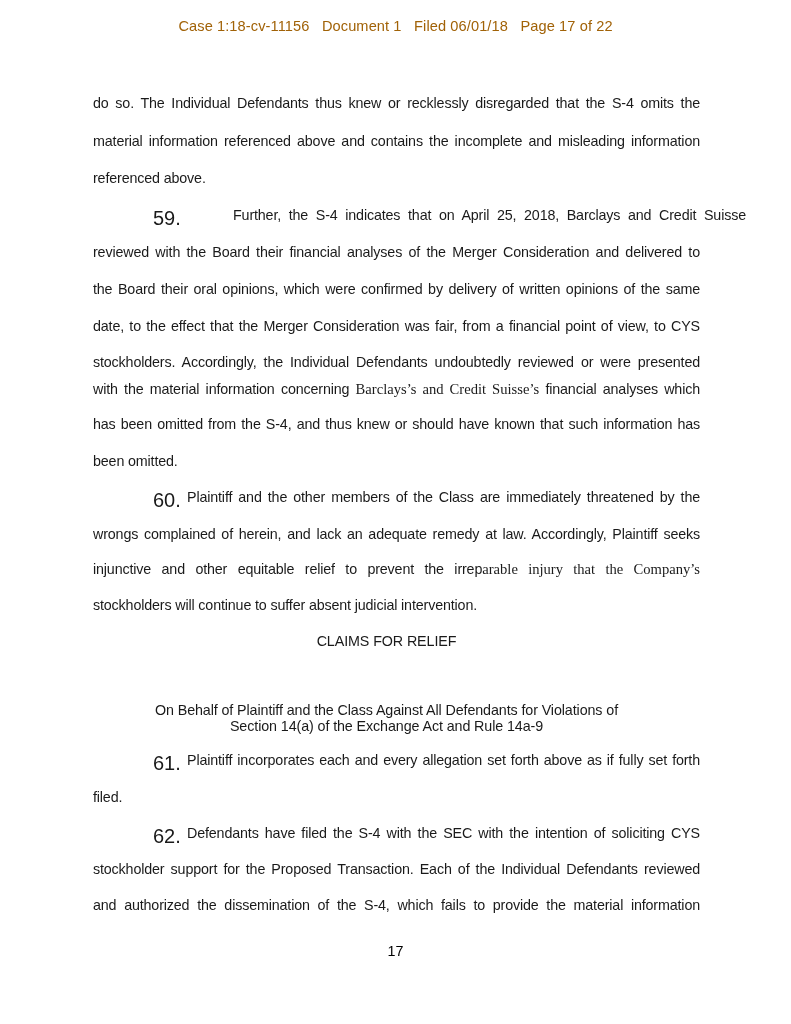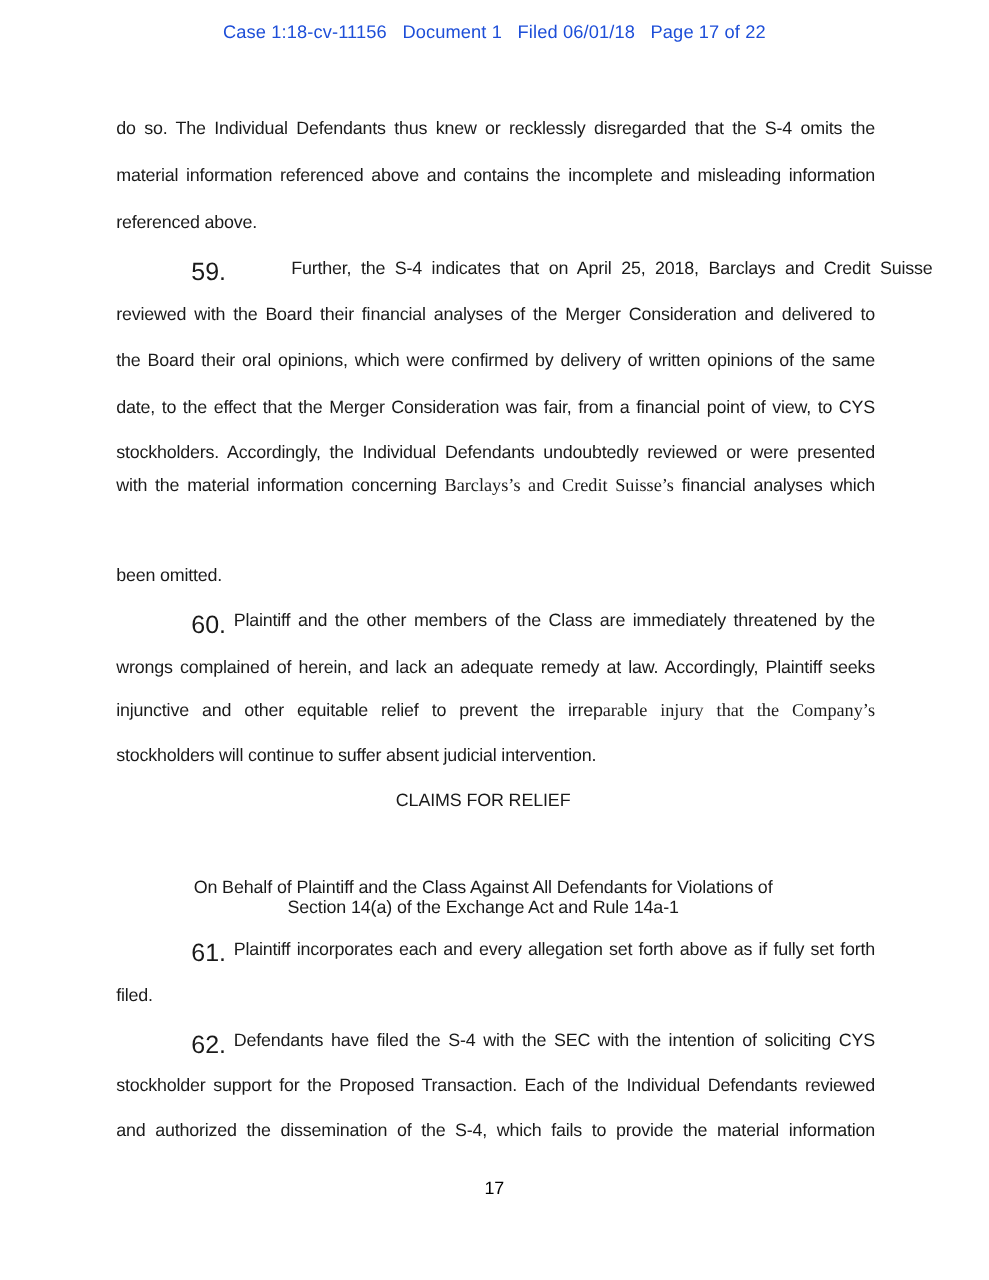--- a/index.html
+++ b/index.html
@@ -22,21 +22,21 @@
       height: 1024px;
       background: #ffffff;
     }
     .header {
       position: absolute;
       top: 18px;
       left: 0;
       width: 791px;
       text-align: center;
       font-size: 14.6px;
-      color: #1d4ed8;
+      color: #a16207;
       white-space: pre;
       letter-spacing: 0.1px;
     }
     .line {
       position: absolute;
       left: 93px;
       width: 607px;
       font-size: 14.3px;
       color: #1a1a1a;
       white-space: nowrap;
@@ -87,31 +87,32 @@
   <div class="line just" style="top:133px;">material information referenced above and contains the incomplete and misleading information</div>
   <div class="line" style="top:170px;">referenced above.</div>
 
   <div class="pnum" style="top:207px;">59.</div>
   <div class="line just" style="top:207px; left:187px; width:513px;margin-left:46px;">Further, the S-4 indicates that on April 25, 2018, Barclays and Credit Suisse</div>
   <div class="line just" style="top:244px;">reviewed with the Board their financial analyses of the Merger Consideration and delivered to</div>
   <div class="line just" style="top:281px;">the Board their oral opinions, which were confirmed by delivery of written opinions of the same</div>
   <div class="line just" style="top:318px;">date, to the effect that the Merger Consideration was fair, from a financial point of view, to CYS</div>
   <div class="line just" style="top:354px;">stockholders. Accordingly, the Individual Defendants undoubtedly reviewed or were presented</div>
   <div class="line just" style="top:381px;"><span>with the material information concerning </span><span class="serif">Barclays’s and Credit Suisse’s</span><span> financial analyses which</span></div>
+  <div class="line just" style="top:416px;">has been omitted from the S-4, and thus knew or should have known that such information has</div>
   <div class="line" style="top:453px;">been omitted.</div>
 
   <div class="pnum" style="top:489px;">60.</div>
   <div class="line just" style="top:526px;">wrongs complained of herein, and lack an adequate remedy at law. Accordingly, Plaintiff seeks</div>
   <div class="line just" style="top:489px; left:187px; width:513px;">Plaintiff and the other members of the Class are immediately threatened by the</div>
   <div class="line just" style="top:561px;"><span>injunctive and other equitable relief to prevent the irrep</span><span class="serif">arable injury that the Company’s</span></div>
   <div class="line" style="top:597px;">stockholders will continue to suffer absent judicial intervention.</div>
 
   <div class="center" style="top:633px;">CLAIMS FOR RELIEF</div>
   <div class="center" style="top:702px;">On Behalf of Plaintiff and the Class Against All Defendants for Violations of</div>
-  <div class="center" style="top:718px;">Section 14(a) of the Exchange Act and Rule 14a-1</div>
+  <div class="center" style="top:718px;">Section 14(a) of the Exchange Act and Rule 14a-9</div>
 
   <div class="pnum" style="top:752px;">61.</div>
   <div class="line just" style="top:752px; left:187px; width:513px;">Plaintiff incorporates each and every allegation set forth above as if fully set forth</div>
   <div class="line" style="top:789px;">filed.</div>
 
   <div class="pnum" style="top:825px;">62.</div>
   <div class="line just" style="top:825px; left:187px; width:513px;">Defendants have filed the S-4 with the SEC with the intention of soliciting CYS</div>
   <div class="line just" style="top:861px;">stockholder support for the Proposed Transaction. Each of the Individual Defendants reviewed</div>
   <div class="line just" style="top:897px;">and authorized the dissemination of the S-4, which fails to provide the material information</div>
 

